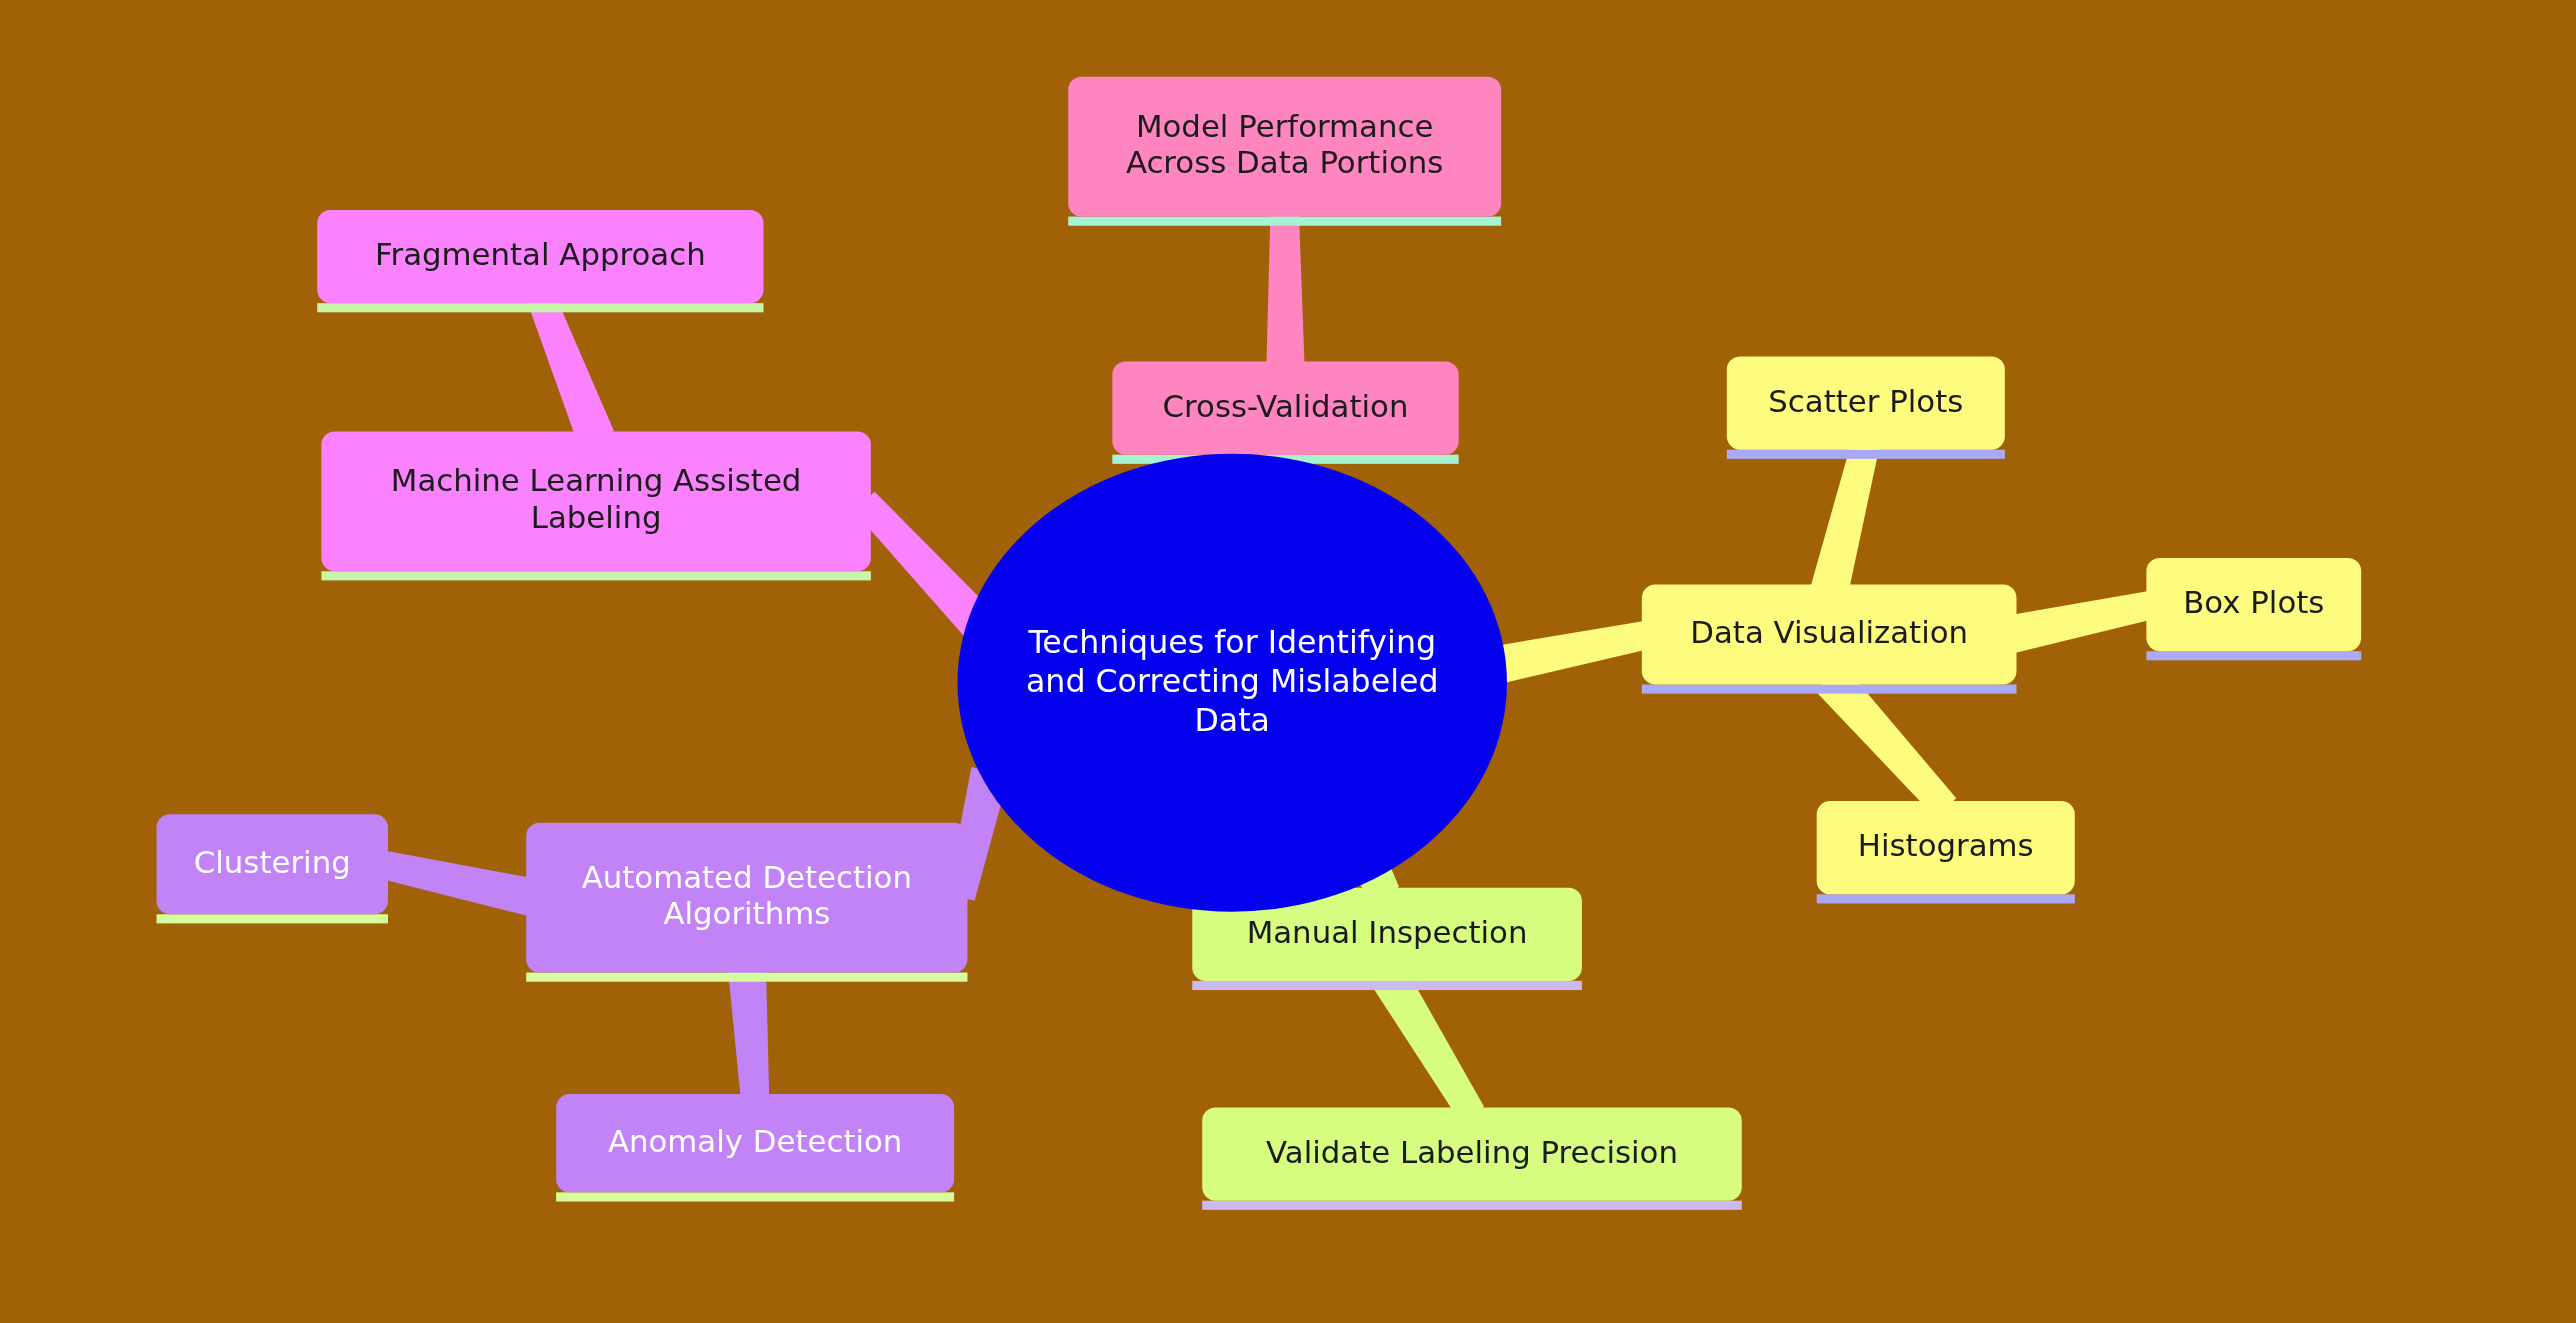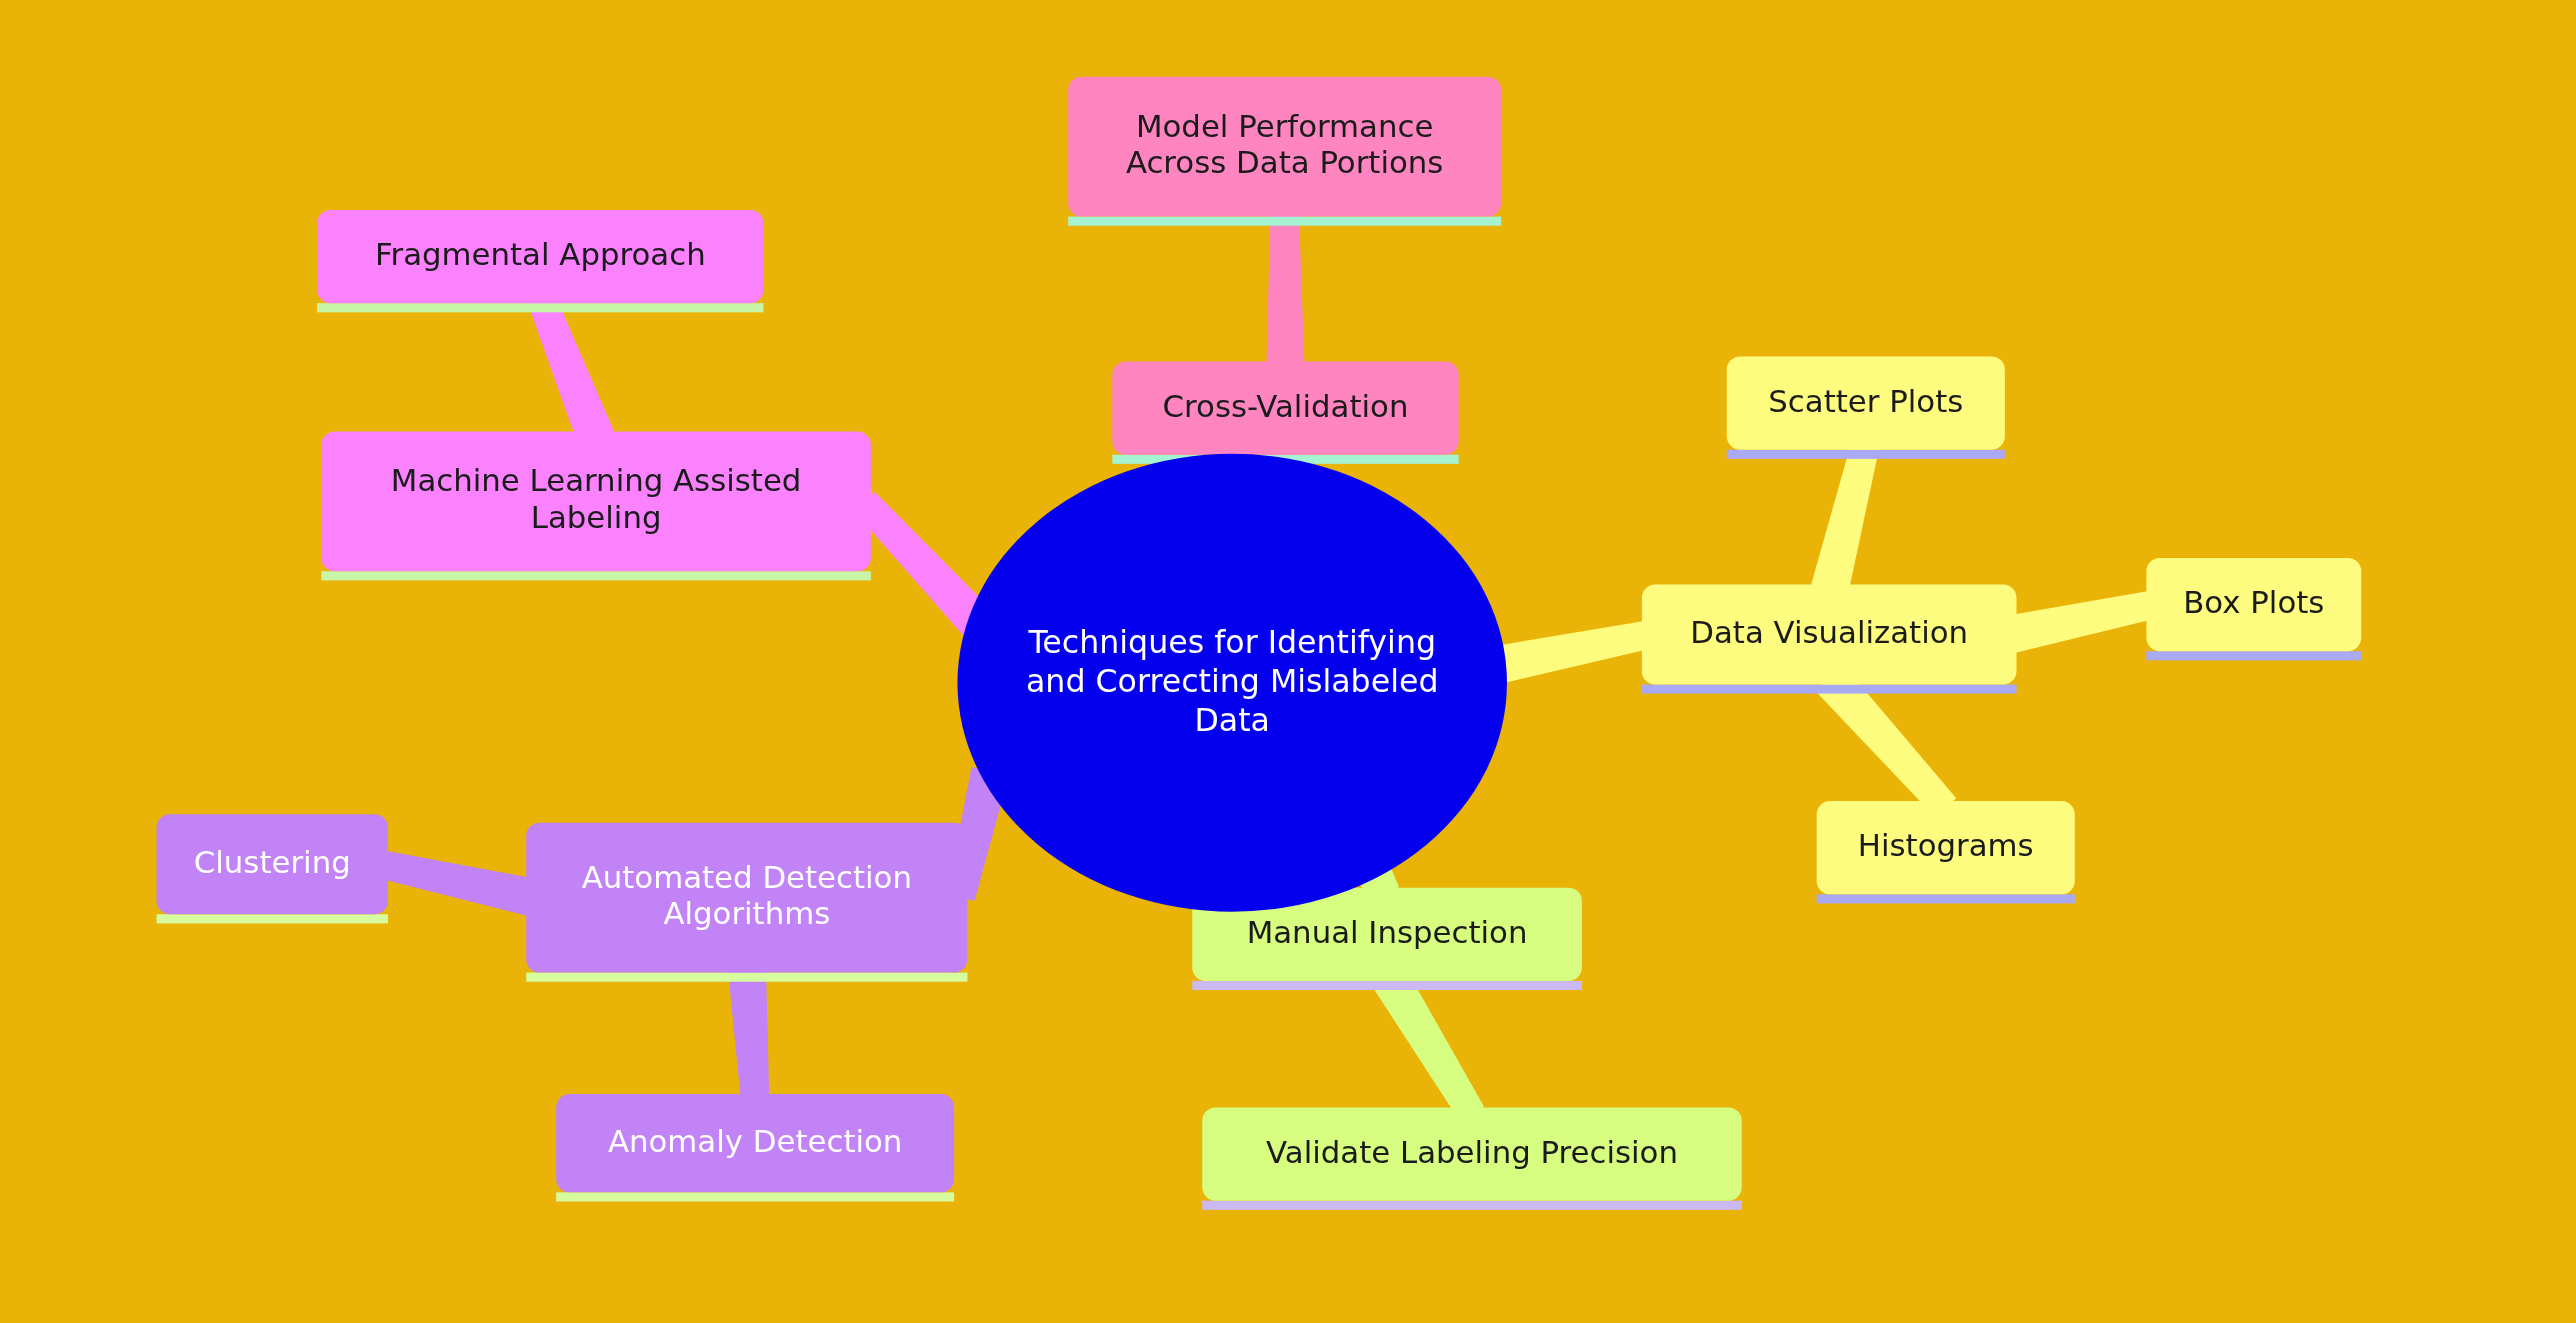--- a/index.html
+++ b/index.html
@@ -10,21 +10,21 @@
   body {
     width: 2576px;
     height: 1324px;
     font-family: "DejaVu Sans", sans-serif;
     overflow: hidden;
   }
   #mindmap-root {
     position: relative;
     width: 2576px;
     height: 1324px;
-    background: #eab308;
+    background: #a16207;
   }
   svg#mindmap-svg {
     position: absolute;
     top: 0;
     left: 0;
     width: 2576px;
     height: 1324px;
     display: block;
   }
   .node-label {

